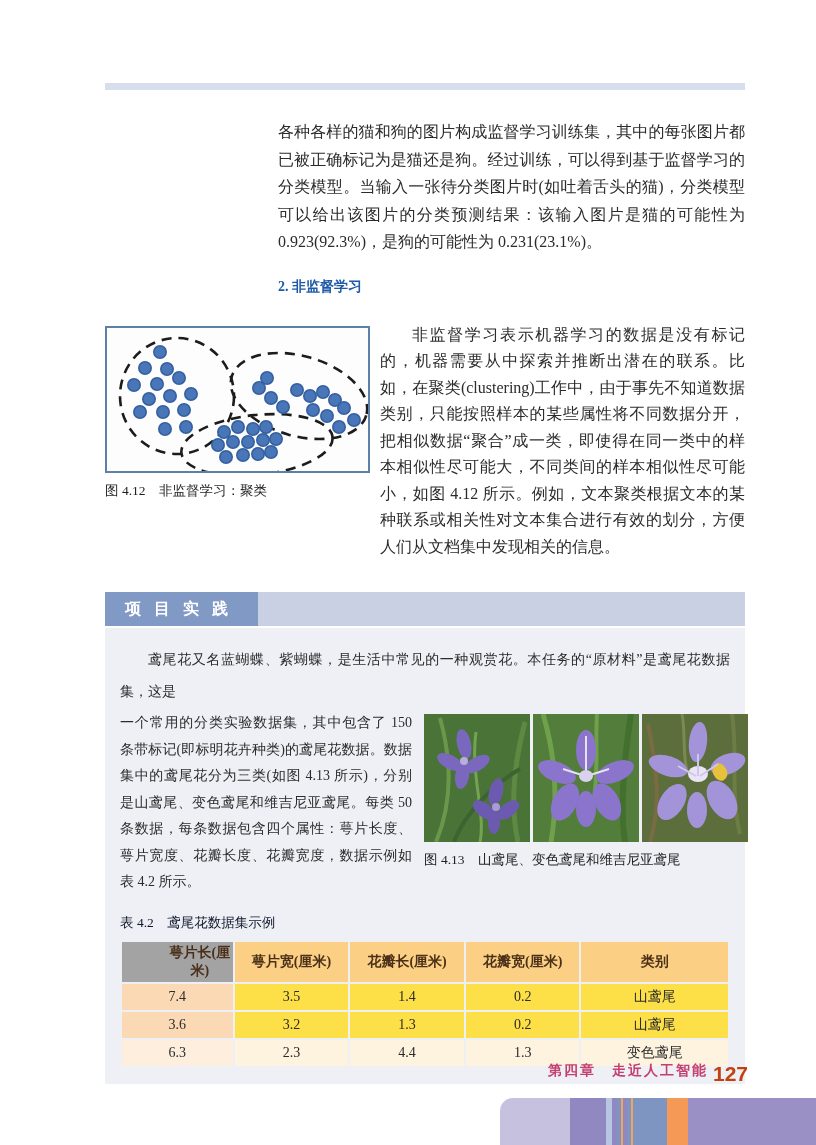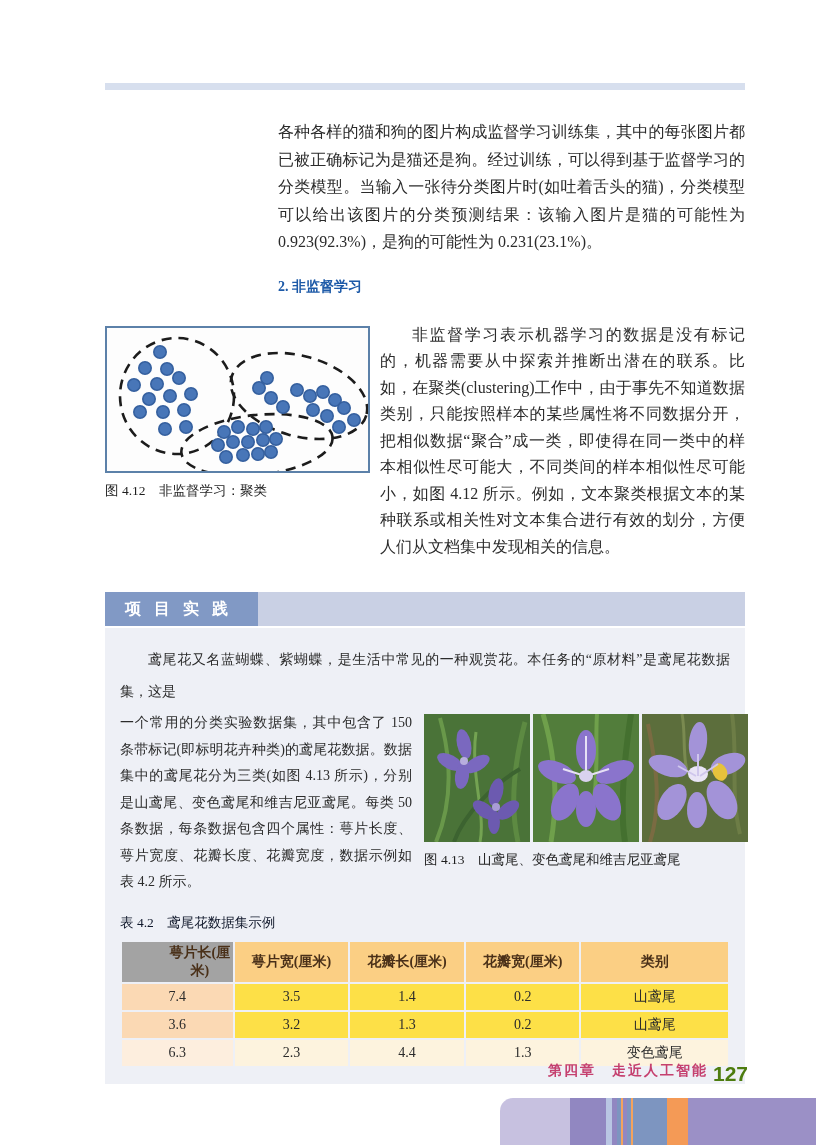--- a/index.html
+++ b/index.html
@@ -38,21 +38,21 @@
   table.iris th{height:26px;font-weight:bold;color:#4a3018;background:#fbcf84;padding:2px 0;}
   table.iris th:first-child{background:#a3a3a3;padding-left:45px;}
   table.iris td{height:24px;padding:1px 0;color:#2b2b2b;background:#fdf3de;}
   table.iris tr.odd td{background:#fde047;}
   table.iris tr.odd td:first-child{background:#fbd9b4;}
   table.iris tr.even td:first-child{background:#fdeede;}
   col.c1{width:18.5%;} col.c2{width:19%;} col.c3{width:19%;} col.c4{width:19%;} col.c5{width:24.5%;}
 
   .footer{position:absolute;top:1062px;right:68px;display:flex;align-items:flex-start;gap:5px;}
   .footer-chapter{font-size:14px;font-weight:bold;color:#c5406f;letter-spacing:2px;}
-  .footer-page{font-size:21px;font-weight:bold;color:#4d7c0f;font-family:"Liberation Sans","DejaVu Sans",sans-serif;}
+  .footer-page{font-size:21px;font-weight:bold;color:#c2410c;font-family:"Liberation Sans","DejaVu Sans",sans-serif;}
   .stripes{position:absolute;left:500px;right:0;bottom:0;height:47px;border-top-left-radius:13px;
     background:linear-gradient(90deg,
       #c7c1e0 0 70px, #9187c1 70px 106px, #b9c6e3 106px 112px, #9187c1 112px 117px,
       #7d95c0 117px 121px, #f3a35d 121px 123px, #9187c1 123px 127px, #7d95c0 127px 131px,
       #f3a35d 131px 133px, #7d95c0 133px 167px, #f49a56 167px 188px, #9b90c6 188px 100%);}
 </style>
 </head>
 <body>
 
 <div class="page">

